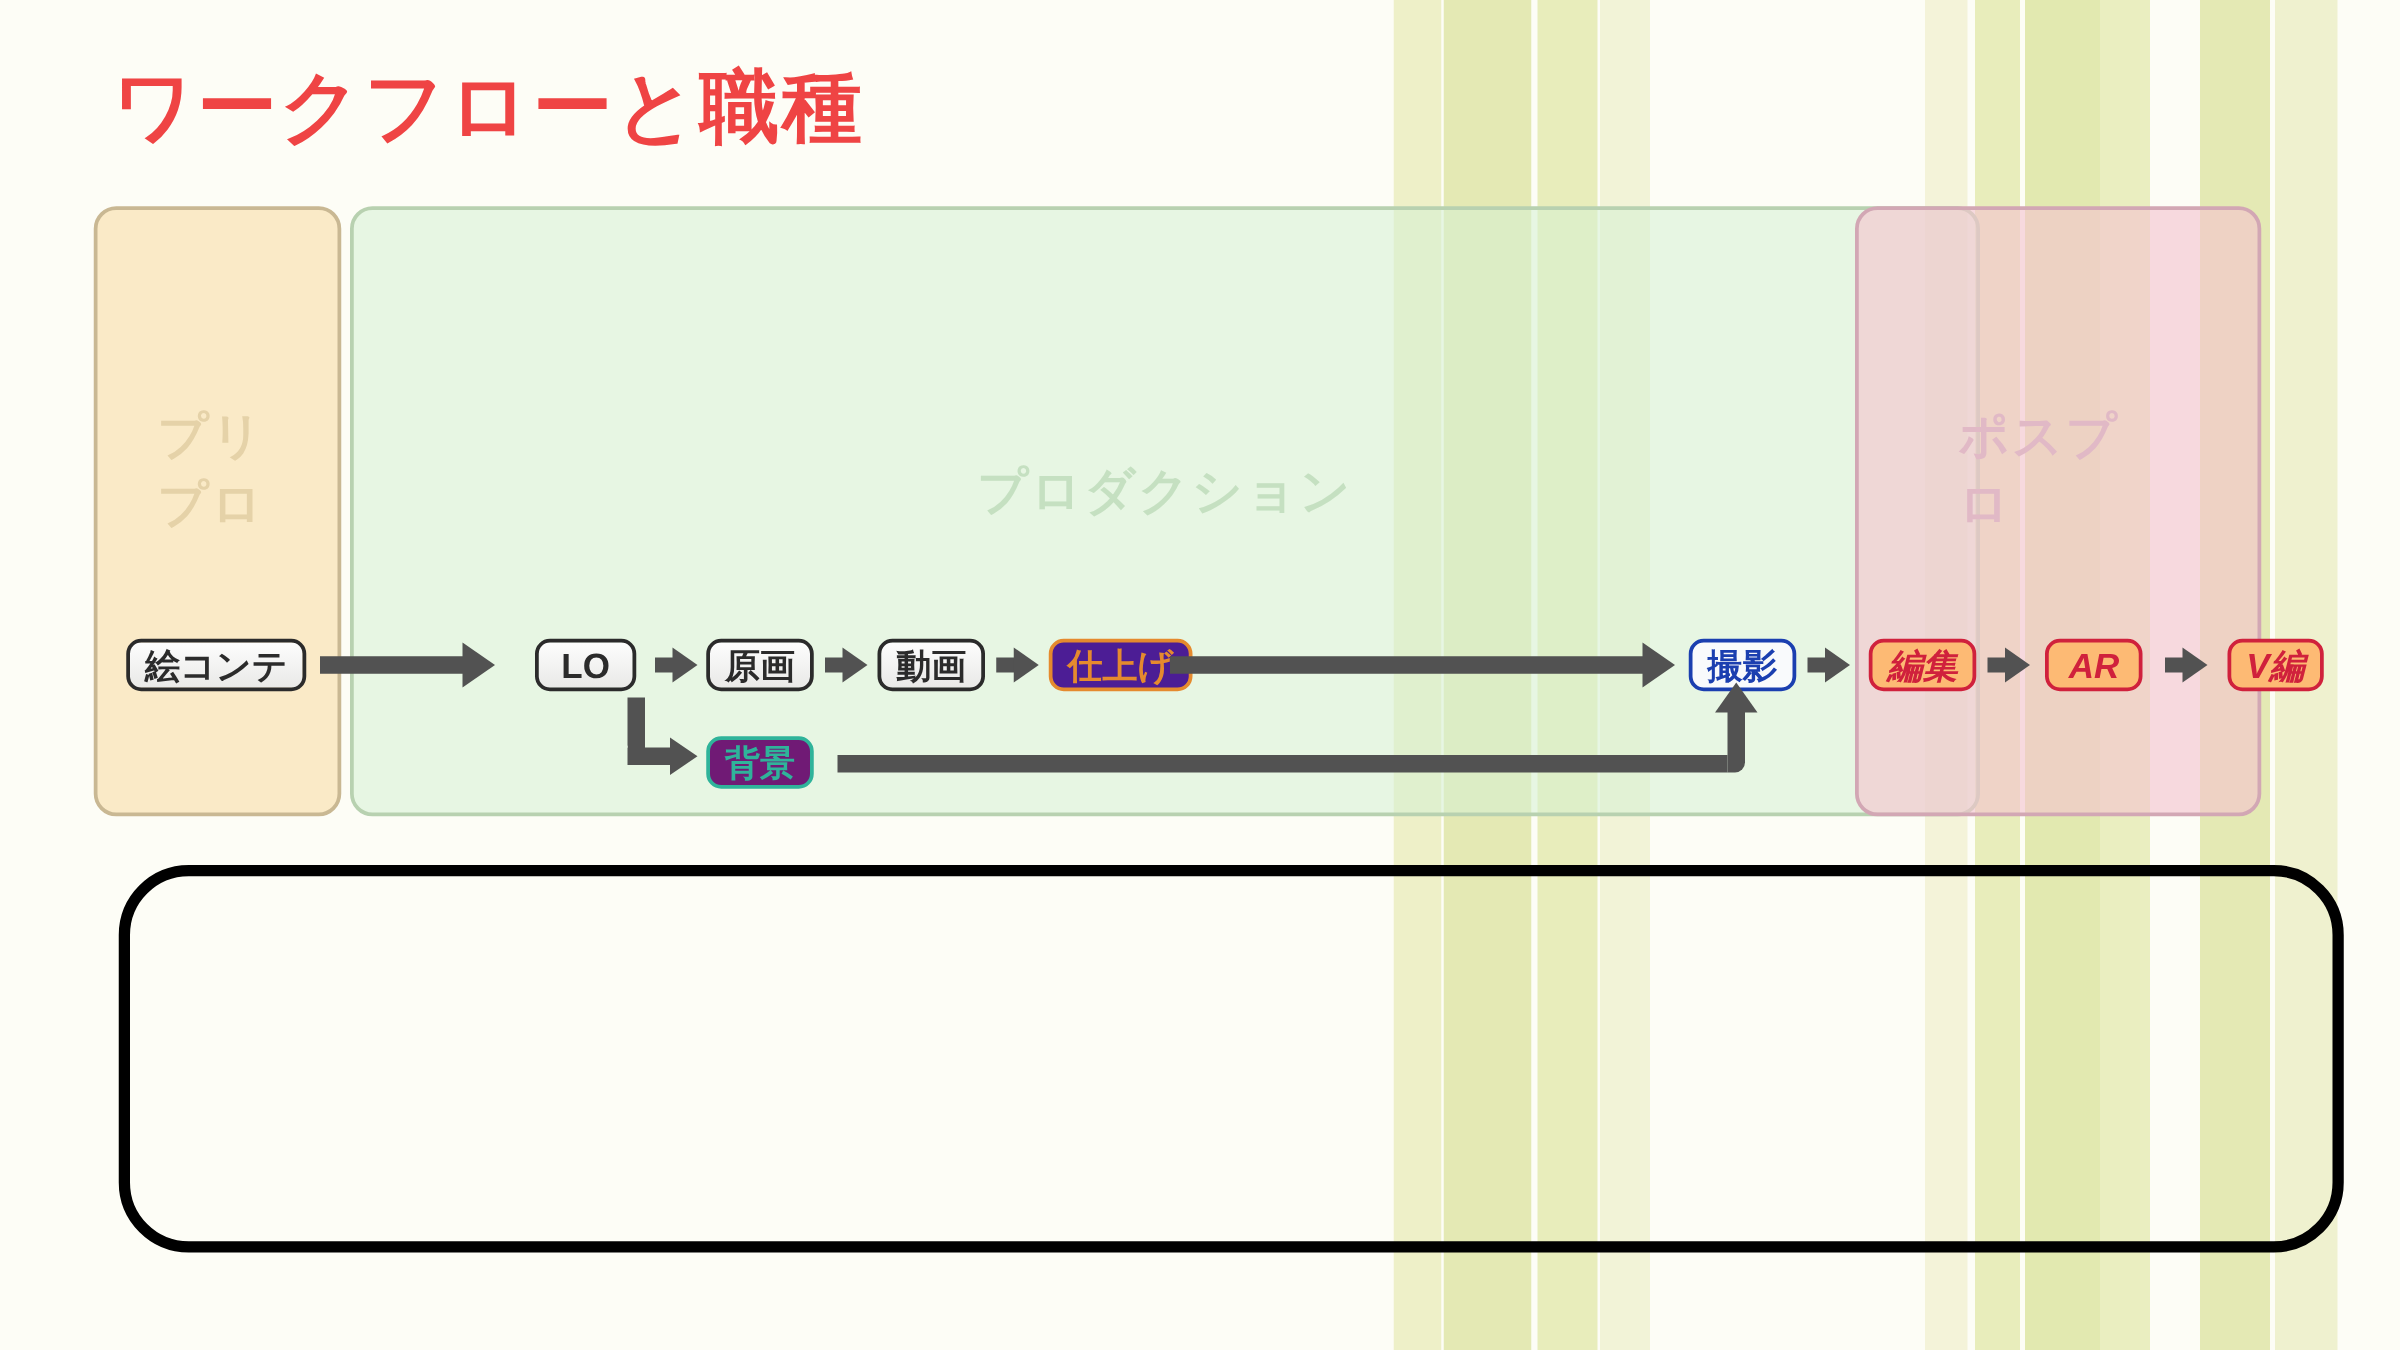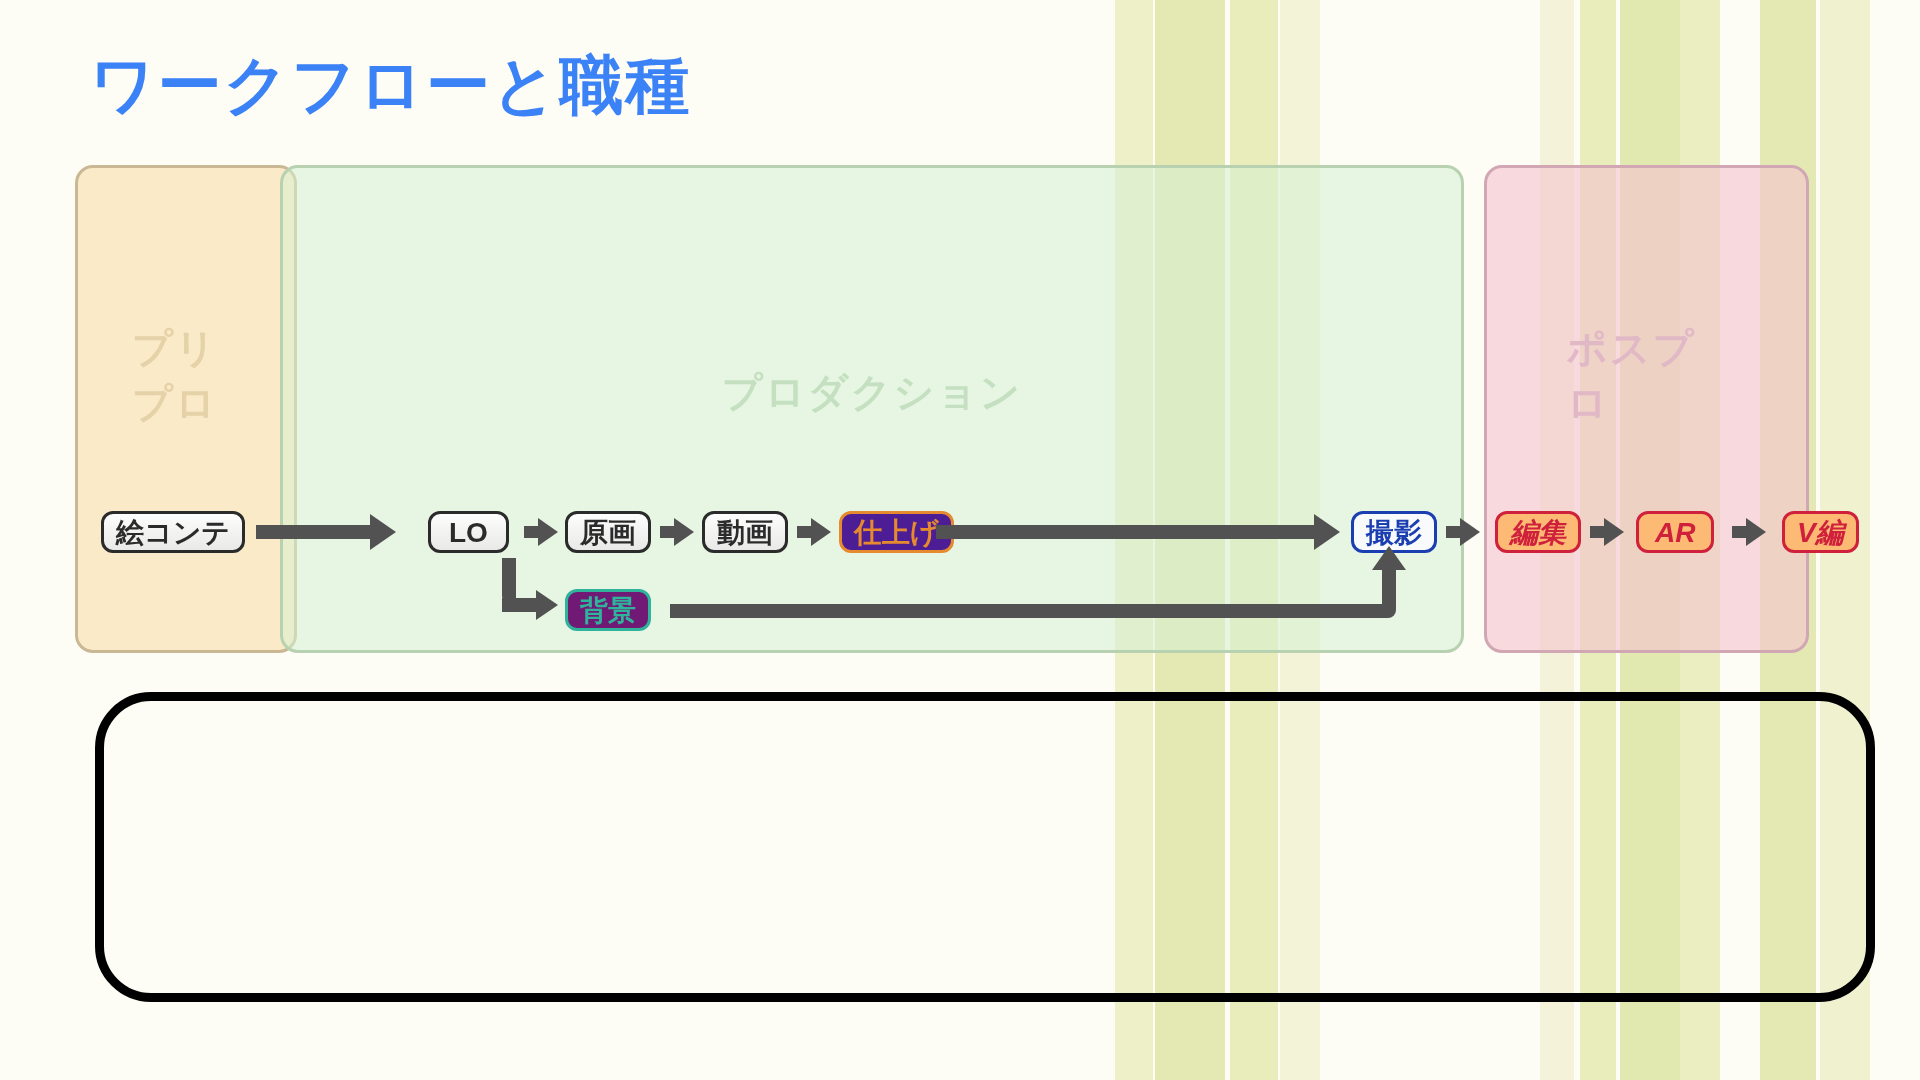--- a/index.html
+++ b/index.html
@@ -18,34 +18,34 @@
   .s4{ left:1280px; width:40px; background:#f2f3d7; }
   .s5{ left:1540px; width:34px; background:#f4f3d9; }
   .s6{ left:1580px; width:36px; background:#e8edbb; }
   .s7{ left:1620px; width:60px; background:#e2e9b0; }
   .s8{ left:1680px; width:40px; background:#eaeec0; }
   .s9{ left:1760px; width:56px; background:#e4e9b4; }
   .s10{ left:1820px; width:50px; background:#eff1cf; }
 
   .title {
     position:absolute; left:90px; top:42px;
-    font-size:64px; font-weight:900; color:#3b82f6; letter-spacing:2px;text-align:center;
+    font-size:64px; font-weight:900; color:#ef4444; letter-spacing:2px;text-align:center;
   }
 
   .phase {
     position:absolute; top:165px; height:488px;
     border-radius:18px; border:3px solid;
   }
   .phase .label {
     position:absolute; left:50%; top:50%; transform:translate(-50%,-80%);
     font-size:40px; font-weight:900; letter-spacing:2px;
   }
-  .phase-pre { left:75px;  width:222px;  border-color:#c9b893; background:rgba(248,219,161,.55);text-decoration:underline; }
+  .phase-pre { left:75px;  width:198px;  border-color:#c9b893; background:rgba(248,219,161,.55);text-decoration:underline; }
   .phase-pre .label{ color:#E5D2A8; }
-  .phase-main{ left:280px; width:1184px; border-color:#b8d1b0; background:rgba(213,241,211,.55); }
+  .phase-main{ left:280px; width:1304px; border-color:#b8d1b0; background:rgba(213,241,211,.55); }
   .phase-main .label{ color:#C5E0C1; }
   .phase-post{ left:1484px; width:325px; border-color:#d2a7b4; background:rgba(243,195,207,.62); }
   .phase-post .label{ color:#E1B9C6; }
 
   .flow { position:absolute; left:0; top:0; width:1920px; height:842px; pointer-events:none; }
   .flow * { pointer-events:auto; }
 
   .node {
     position:absolute; height:42px; line-height:38px; text-align:center;
     border:3px solid; border-radius:12px; font-weight:900; font-size:28px;

